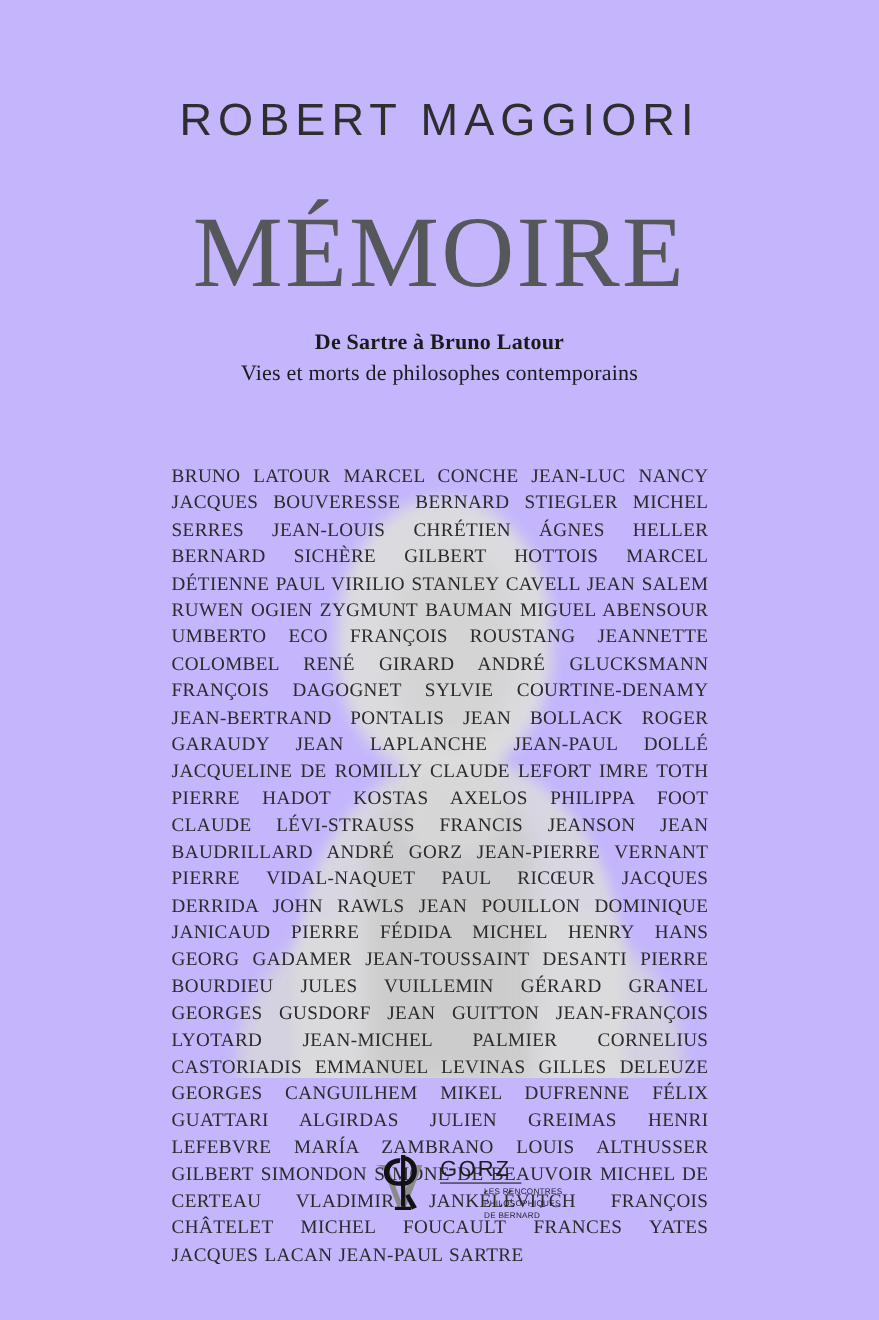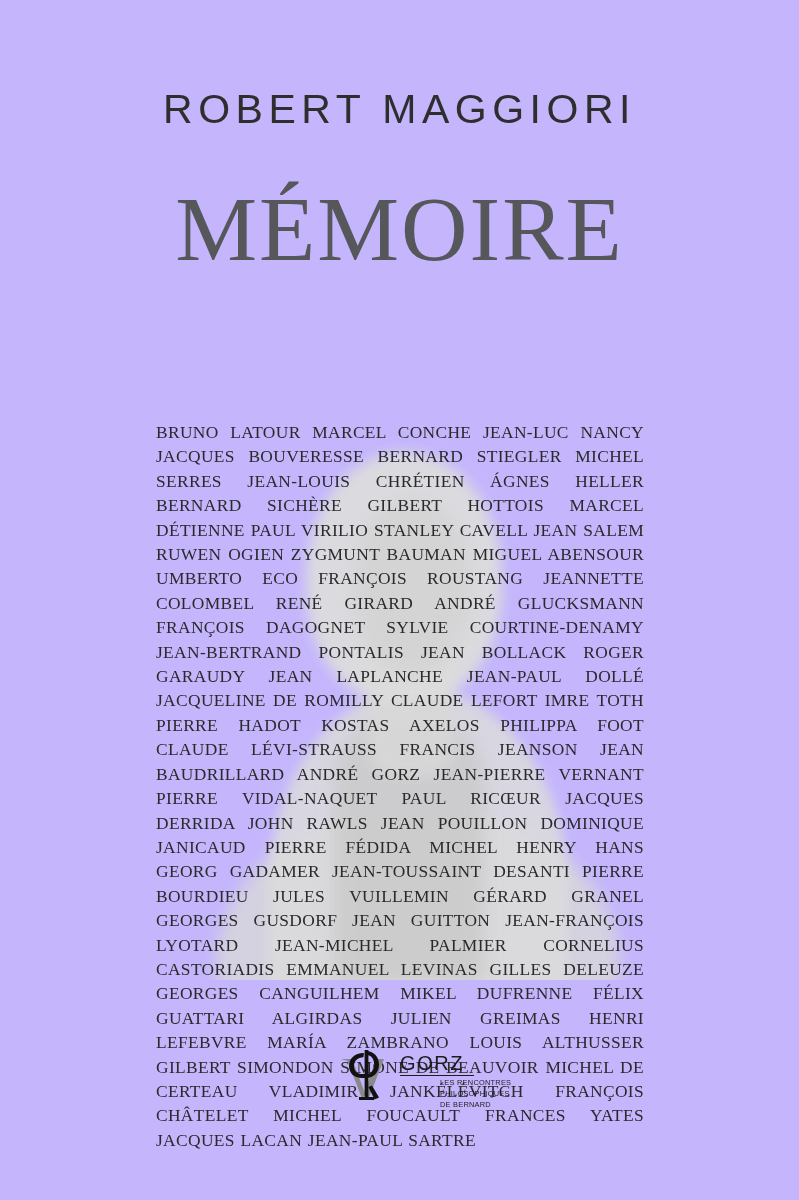--- a/index.html
+++ b/index.html
@@ -223,20 +223,24 @@
 </style>
 </head>
 <body>
 
 <div class="cover">
 
   <div class="author">ROBERT MAGGIORI</div>
 
   <div class="title">MÉMOIRE</div>
 
+  <div class="subtitle">
+    <div class="subtitle-line1">De Sartre à Bruno Latour</div>
+    <div class="subtitle-line2">Vies et morts de philosophes contemporains</div>
+  </div>
 
   <div class="names-wrap">
     <div class="watermark">
       <div class="wm-shoulder"></div>
       <div class="wm-body"></div>
       <div class="wm-dark"></div>
       <div class="wm-neck"></div>
       <div class="wm-head"></div>
       <div class="wm-face-shade"></div>
     </div>

